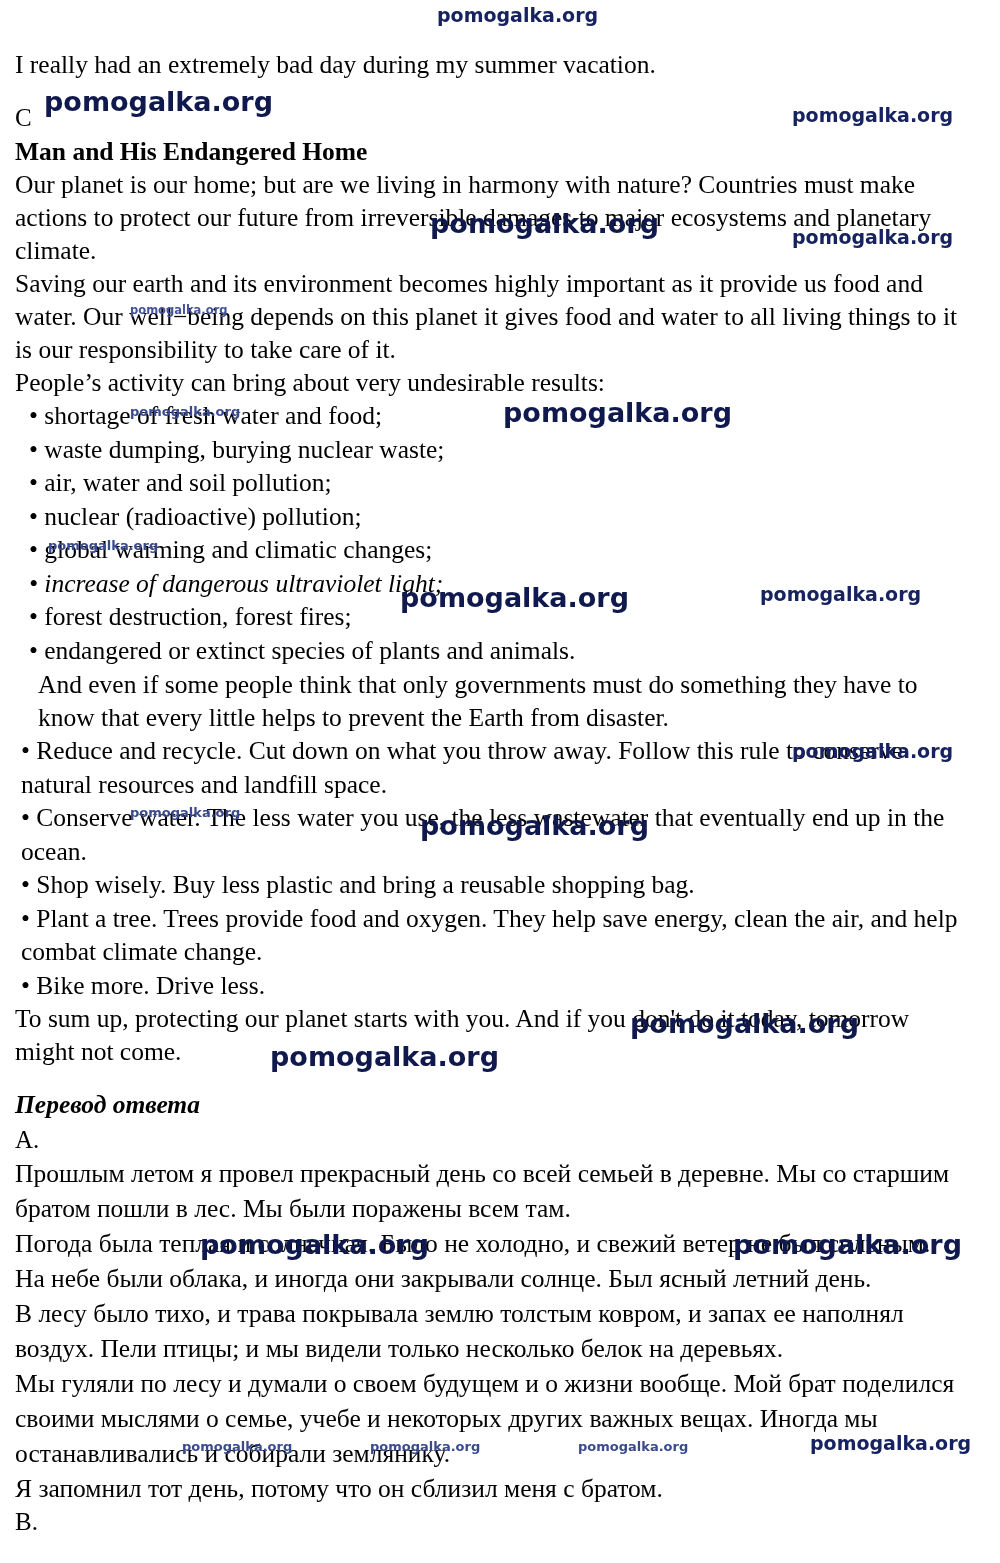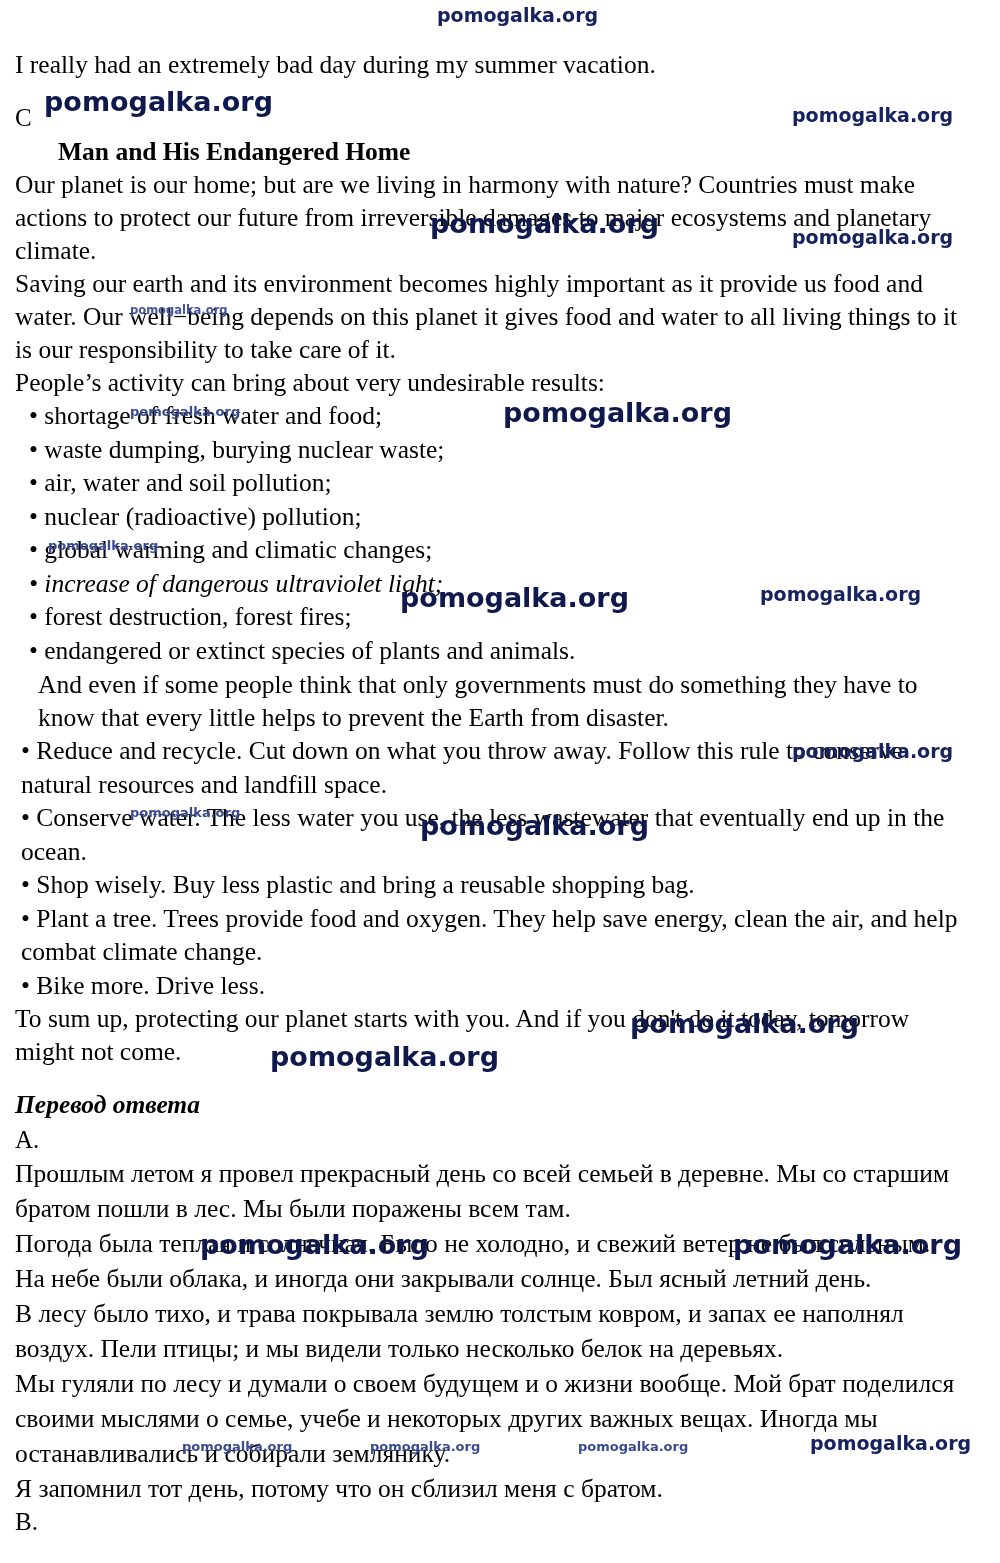--- a/index.html
+++ b/index.html
@@ -24,21 +24,20 @@
   .content {
     position: absolute;
     left: 15px;
     top: 48px;
     width: 948px;
   }
   .line {
     font-size: 25.5px;
     line-height: 33px;
     white-space: pre-wrap;
-    margin-left: 43px;
   }
   .para {
     margin: 0 0 0 0;
   }
   .bold {
     font-weight: bold;
   }
   .label {
     font-size: 25px;
     line-height: 32px;

